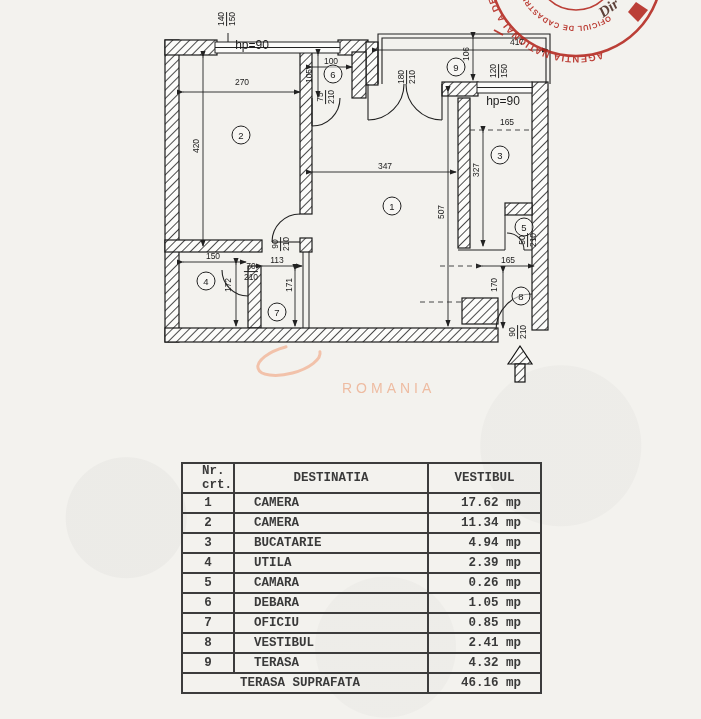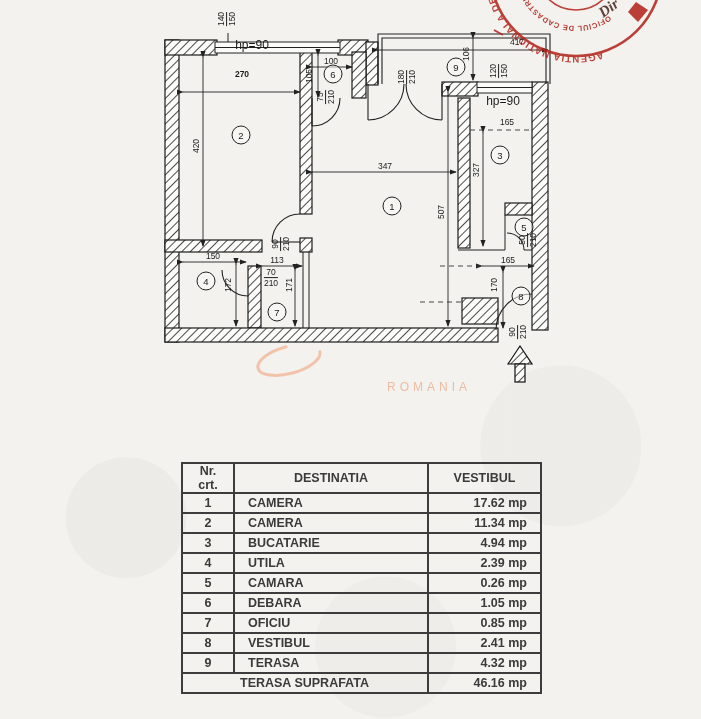--- a/index.html
+++ b/index.html
@@ -18,27 +18,27 @@
   .plbl{position:absolute;color:#1c1c1c;font-size:8.5px;line-height:1.05;
         white-space:nowrap;transform-origin:center;}
   .plbl.room{width:17px;height:17px;border:1.5px solid #222;border-radius:50%;
         display:flex;align-items:center;justify-content:center;font-size:9.5px;
         background:rgba(250,250,248,.55);}
   .plbl.frac{display:flex;flex-direction:column;align-items:center;gap:0;}
   .plbl.frac .bar{height:1px;background:#222;width:100%;margin:.5px 0;}
   .plbl.note{font-size:12px;}
   
   .wm-text{position:absolute;left:342px;top:380px;z-index:2;
-      font-size:12px;letter-spacing:4px;color:#eebca2;font-weight:normal;margin-left:45px;}
+      font-size:14px;letter-spacing:4px;color:#eebca2;font-weight:normal;}
   
   .area-table-wrap{position:absolute;left:181px;top:462px;z-index:5;}
   table.area{border-collapse:collapse;table-layout:fixed;width:359px;
       font-size:12.5px;color:#3a3a3a;font-weight:bold;}
-  table.area th,table.area td{border:2px solid #3c3c3c;height:18px;padding:0 13px;
-      overflow:hidden;}
+  table.area th,table.area td{border:2px solid #3c3c3c;height:18px;padding:0 19px;
+      overflow:hidden;font-family:Liberation Mono, monospace;}
   table.area th{font-size:12.5px;}
   col.c-nr{width:52px;} col.c-dest{width:194px;} col.c-sup{width:113px;}
   td.nr{text-align:center;}
   td.dest{text-align:left;padding-left:9px;}
   td.dest.total{padding-left:57px;}
   td.sup{text-align:right;}
 </style>
 </head>
 <body>
 
@@ -160,21 +160,21 @@
   <div id="plan-labels">
       <div class="plbl room" style="left: 392px; top: 206px; transform: translate(-50%, -50%) rotate(0deg);">1</div>
       <div class="plbl room" style="left: 241px; top: 135px; transform: translate(-50%, -50%) rotate(0deg);">2</div>
       <div class="plbl room" style="left: 500px; top: 155px; transform: translate(-50%, -50%) rotate(0deg);">3</div>
       <div class="plbl room" style="left: 206px; top: 281px; transform: translate(-50%, -50%) rotate(0deg);">4</div>
       <div class="plbl room" style="left: 524px; top: 227px; transform: translate(-50%, -50%) rotate(0deg);">5</div>
       <div class="plbl room" style="left: 333px; top: 74px; transform: translate(-50%, -50%) rotate(0deg);">6</div>
       <div class="plbl room" style="left: 277px; top: 312px; transform: translate(-50%, -50%) rotate(0deg);">7</div>
       <div class="plbl room" style="left: 521px; top: 296px; transform: translate(-50%, -50%) rotate(0deg);">8</div>
       <div class="plbl room" style="left: 456px; top: 67px; transform: translate(-50%, -50%) rotate(0deg);">9</div>
-      <div class="plbl dim" style="left: 242px; top: 74px; transform: translate(-50%, -50%) rotate(0deg); font-weight: bold;">270</div>
+      <div class="plbl dim" style="left: 242px; top: 82px; transform: translate(-50%, -50%) rotate(0deg);">270</div>
       <div class="plbl dim" style="left: 196px; top: 146px; transform: translate(-50%, -50%) rotate(-90deg);">420</div>
       <div class="plbl dim" style="left: 331px; top: 61px; transform: translate(-50%, -50%) rotate(0deg);">100</div>
       <div class="plbl dim" style="left: 309px; top: 76px; transform: translate(-50%, -50%) rotate(-90deg);">105</div>
       <div class="plbl dim" style="left: 517px; top: 42px; transform: translate(-50%, -50%) rotate(0deg); text-align: center;">417</div>
       <div class="plbl dim" style="left: 466px; top: 54px; transform: translate(-50%, -50%) rotate(-90deg);">106</div>
       <div class="plbl dim" style="left: 507px; top: 122px; transform: translate(-50%, -50%) rotate(0deg);">165</div>
       <div class="plbl dim" style="left: 476px; top: 170px; transform: translate(-50%, -50%) rotate(-90deg);">327</div>
       <div class="plbl dim" style="left: 385px; top: 166px; transform: translate(-50%, -50%) rotate(0deg);">347</div>
       <div class="plbl dim" style="left: 441px; top: 212px; transform: translate(-50%, -50%) rotate(-90deg);">507</div>
       <div class="plbl dim" style="left: 213px; top: 256px; transform: translate(-50%, -50%) rotate(0deg);">150</div>
@@ -203,21 +203,21 @@
       <div class="plbl frac" style="left: 499px; top: 71px; transform: translate(-50%, -50%) rotate(-90deg);">
         <span>120</span>
         <span class="bar"></span>
         <span>150</span>
       </div>
       <div class="plbl frac" style="left: 281px; top: 244px; transform: translate(-50%, -50%) rotate(-90deg);">
         <span>90</span>
         <span class="bar"></span>
         <span>210</span>
       </div>
-      <div class="plbl frac" style="left: 251px; top: 278px; transform: translate(-50%, -50%) rotate(0deg); margin-left: 20px;">
+      <div class="plbl frac" style="left: 251px; top: 272px; transform: translate(-50%, -50%) rotate(0deg);">
         <span>70</span>
         <span class="bar"></span>
         <span>210</span>
       </div>
       <div class="plbl frac" style="left: 528px; top: 240px; transform: translate(-50%, -50%) rotate(-90deg);">
         <span>50</span>
         <span class="bar"></span>
         <span>210</span>
       </div>
       <div class="plbl frac" style="left: 518px; top: 332px; transform: translate(-50%, -50%) rotate(-90deg);">

